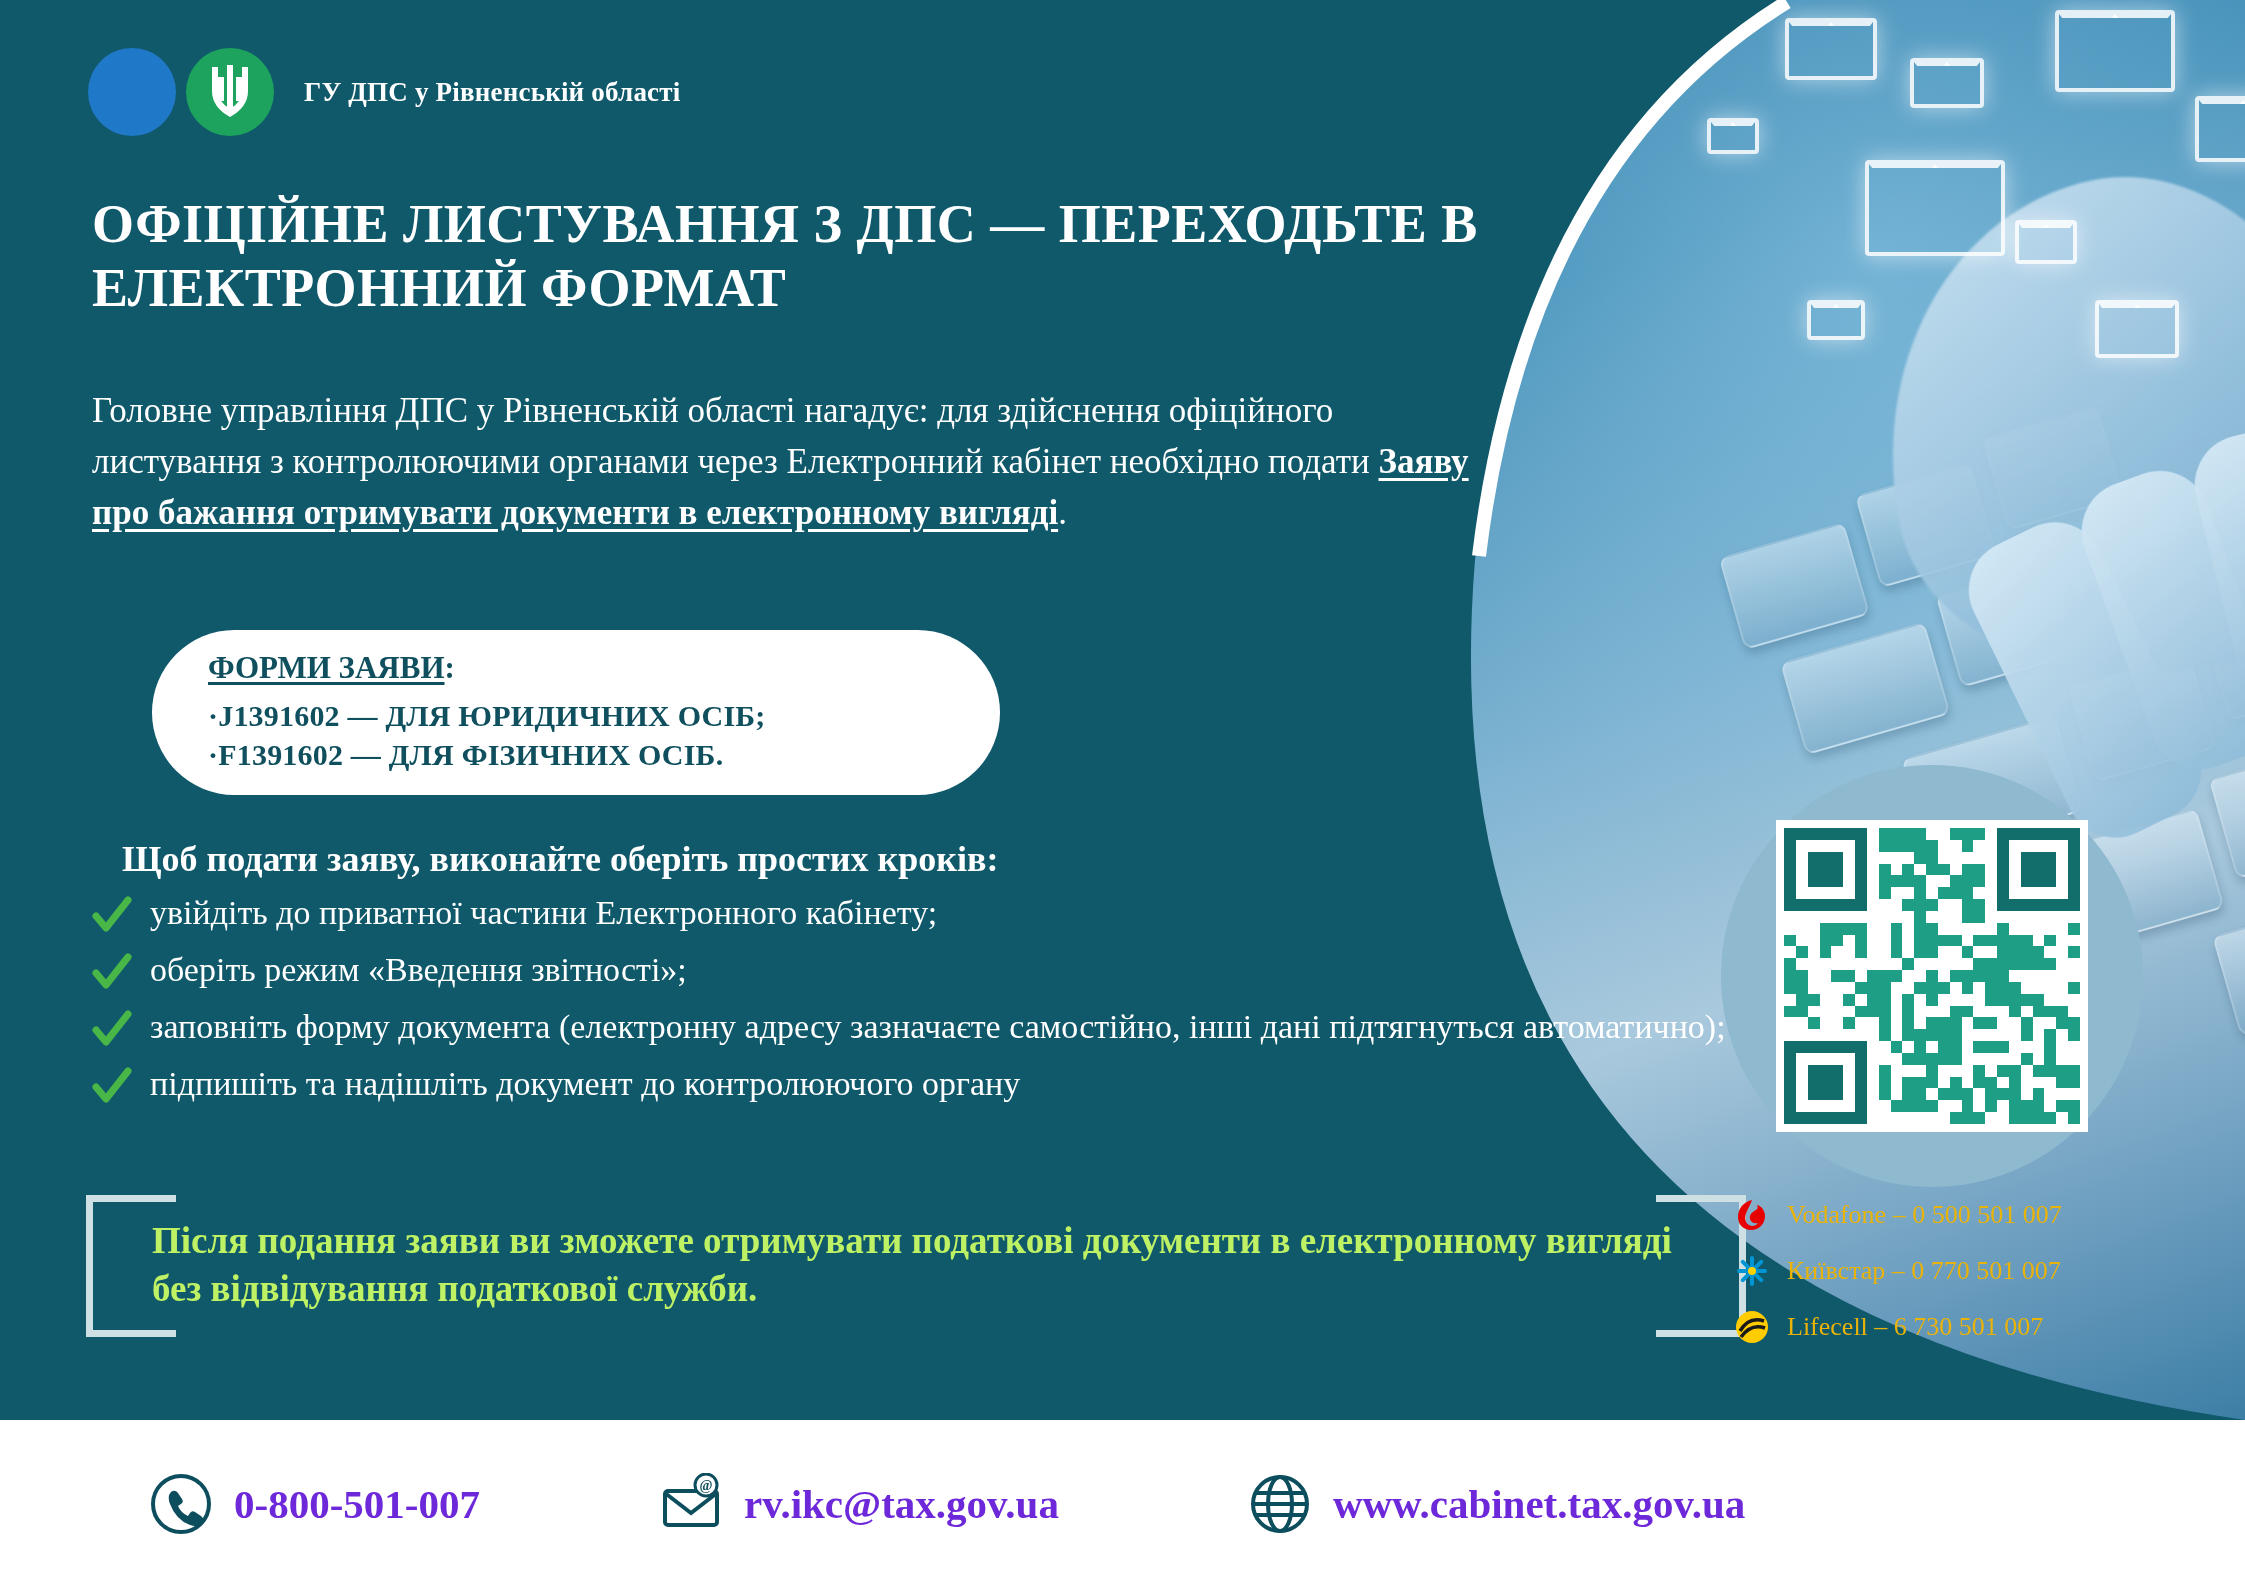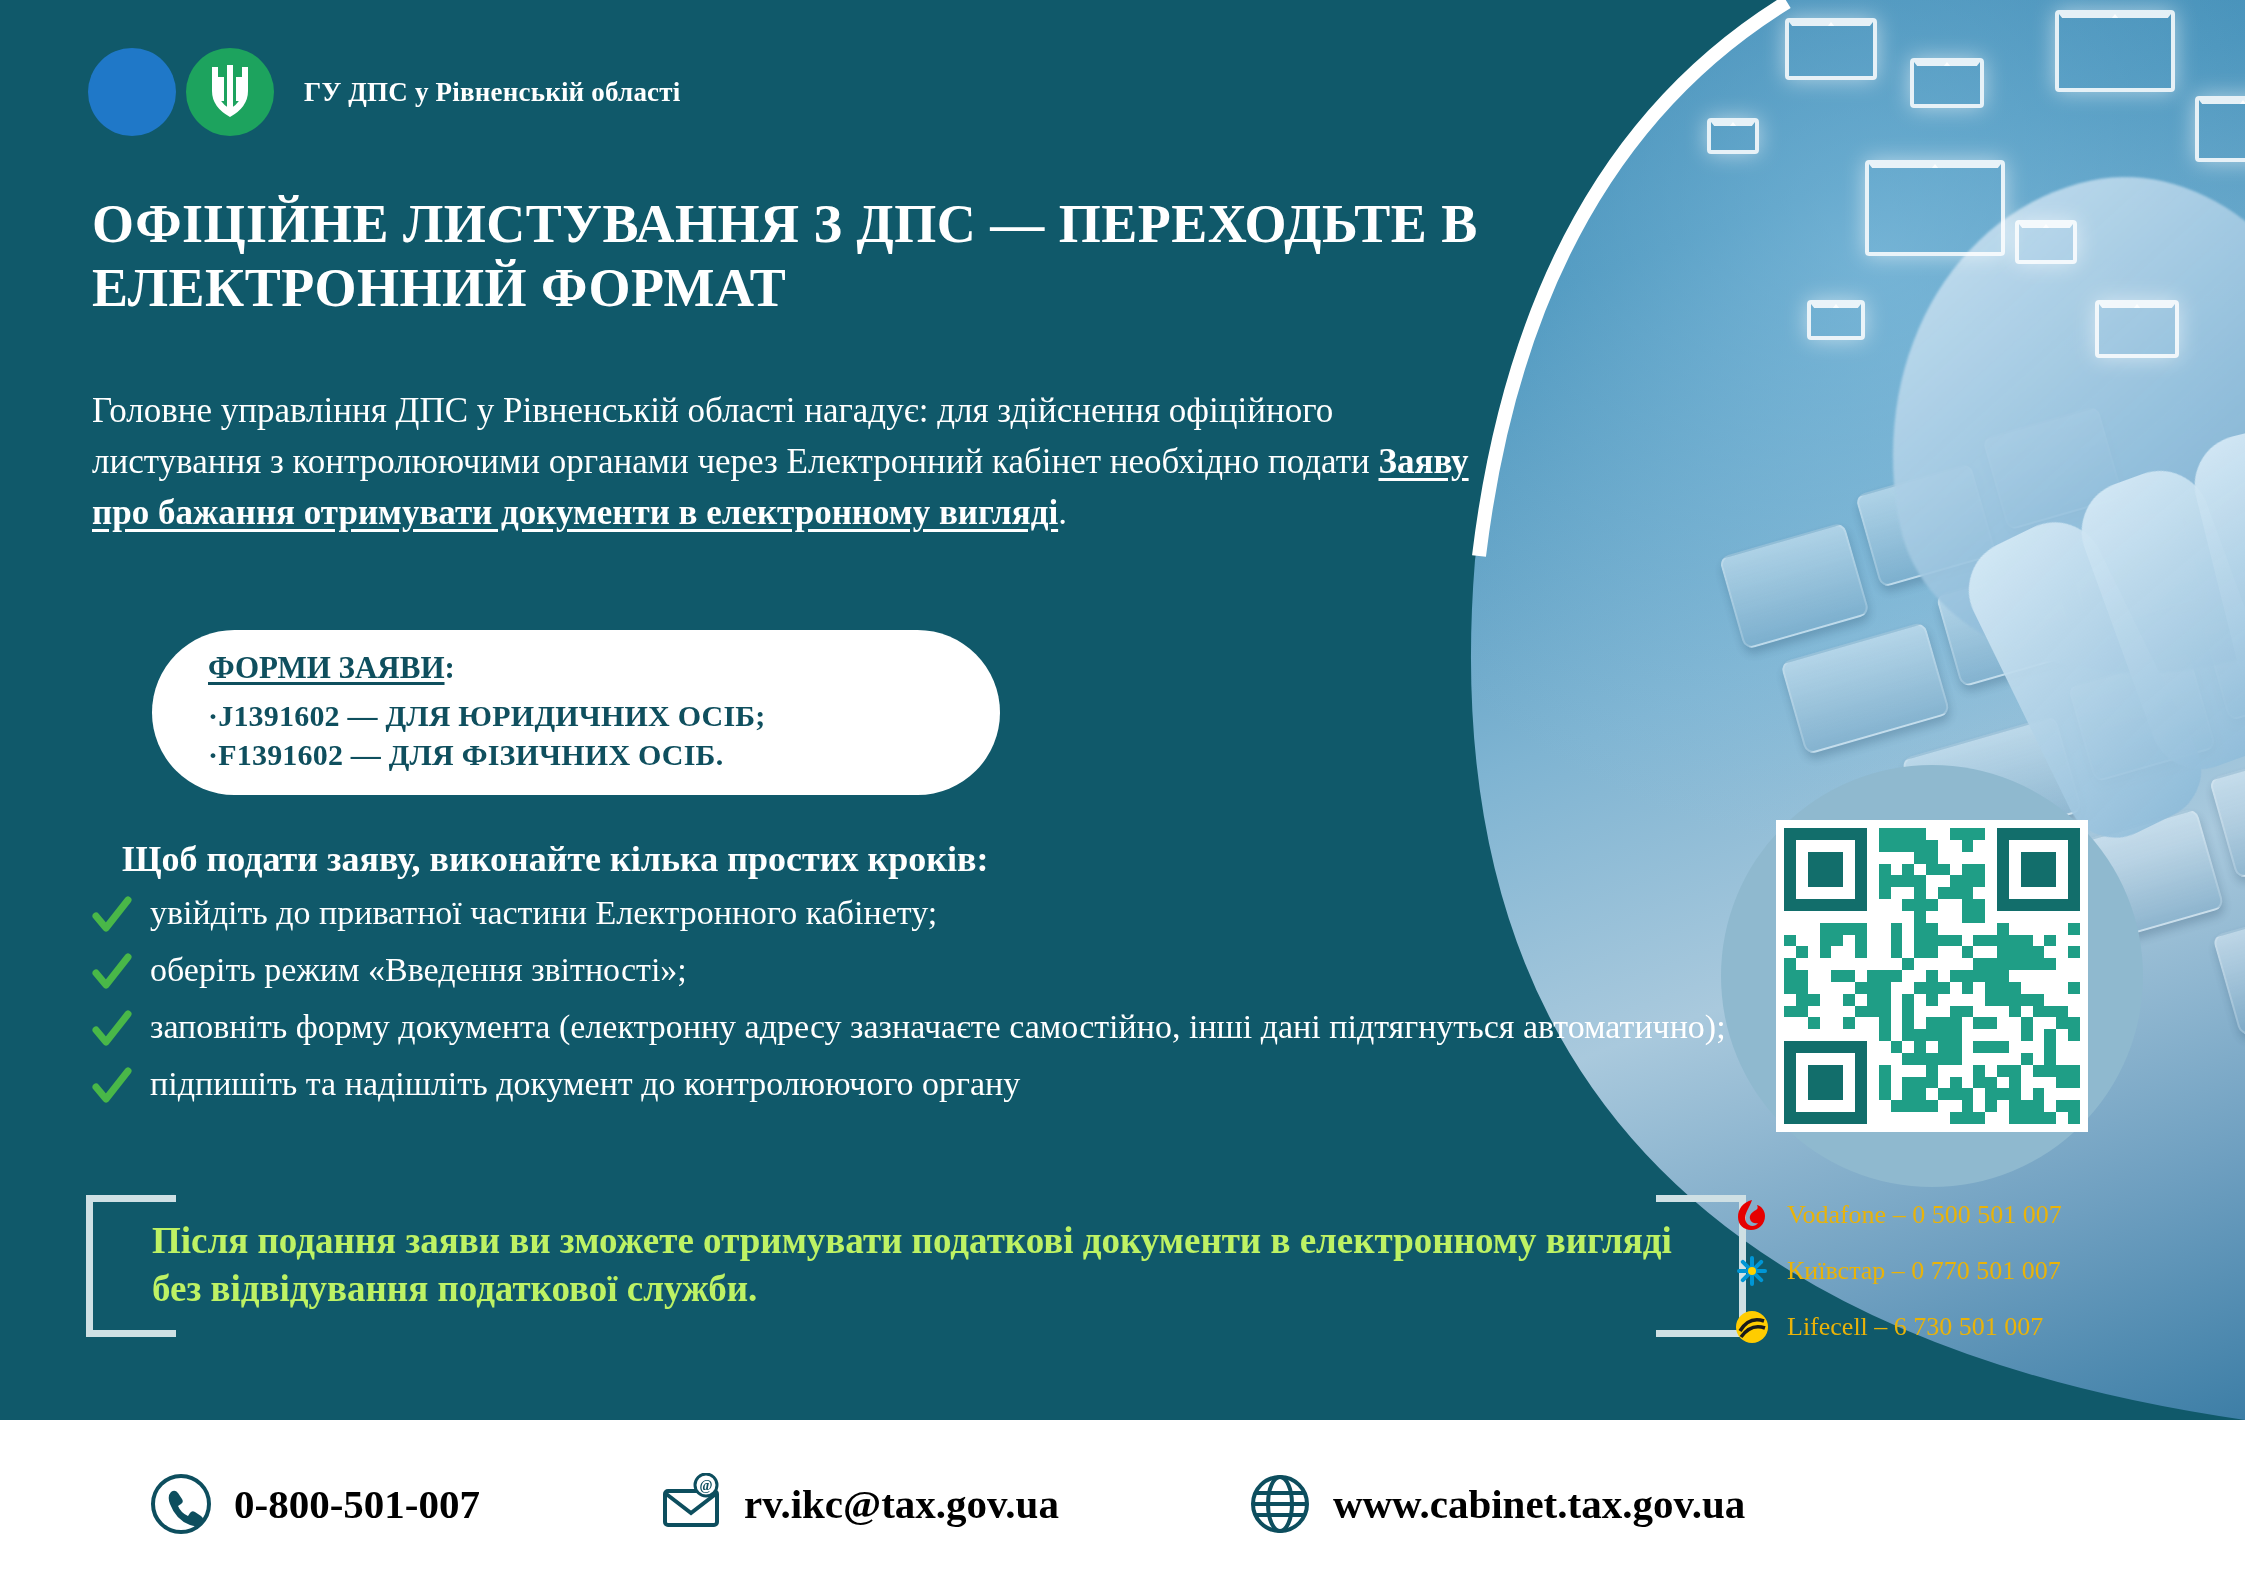--- a/index.html
+++ b/index.html
@@ -277,21 +277,21 @@
     margin-bottom: 18px;
   }
   .op-ico {
     width: 38px; height: 38px; flex: 0 0 auto;
     display: flex; align-items: center; justify-content: center;
   }
 
   
   .f-item {
     display: flex; align-items: center; gap: 22px;
-    color: #000000;
+    color: #6d28d9;
     font-family: "Liberation Serif", serif;
     font-weight: bold;
     font-size: 41px;
   }
   .f-phone { margin-left: 150px; }
   .f-mail { margin-left: 180px; }
   .f-web { margin-left: 190px; }
   .f-ico { width: 62px; height: 62px; flex: 0 0 auto; }
 </style>
 </head>
@@ -366,21 +366,21 @@
   </div>
 
   <div class="forms-box">
     <div class="forms-title">
       <u>ФОРМИ ЗАЯВИ</u><span>:</span>
     </div>
     <div class="forms-item">·J1391602 — ДЛЯ ЮРИДИЧНИХ ОСІБ;</div>
     <div class="forms-item">·F1391602 — ДЛЯ ФІЗИЧНИХ ОСІБ.</div>
   </div>
 
-  <div class="steps-title">Щоб подати заяву, виконайте кілька простих кроків:</div>
+  <div class="steps-title">Щоб подати заяву, виконайте оберіть простих кроків:</div>
   <div class="steps">
     <div class="step">
       <svg class="check" viewBox="0 0 40 40">
           <path d="M4 20 L14 32 L36 4" stroke="#49b748" stroke-width="7" fill="none" stroke-linecap="round" stroke-linejoin="round"></path>
         </svg>
       <div class="step-text">увійдіть до приватної частини Електронного кабінету;</div>
     </div>
     <div class="step">
       <svg class="check" viewBox="0 0 40 40">
           <path d="M4 20 L14 32 L36 4" stroke="#49b748" stroke-width="7" fill="none" stroke-linecap="round" stroke-linejoin="round"></path>

